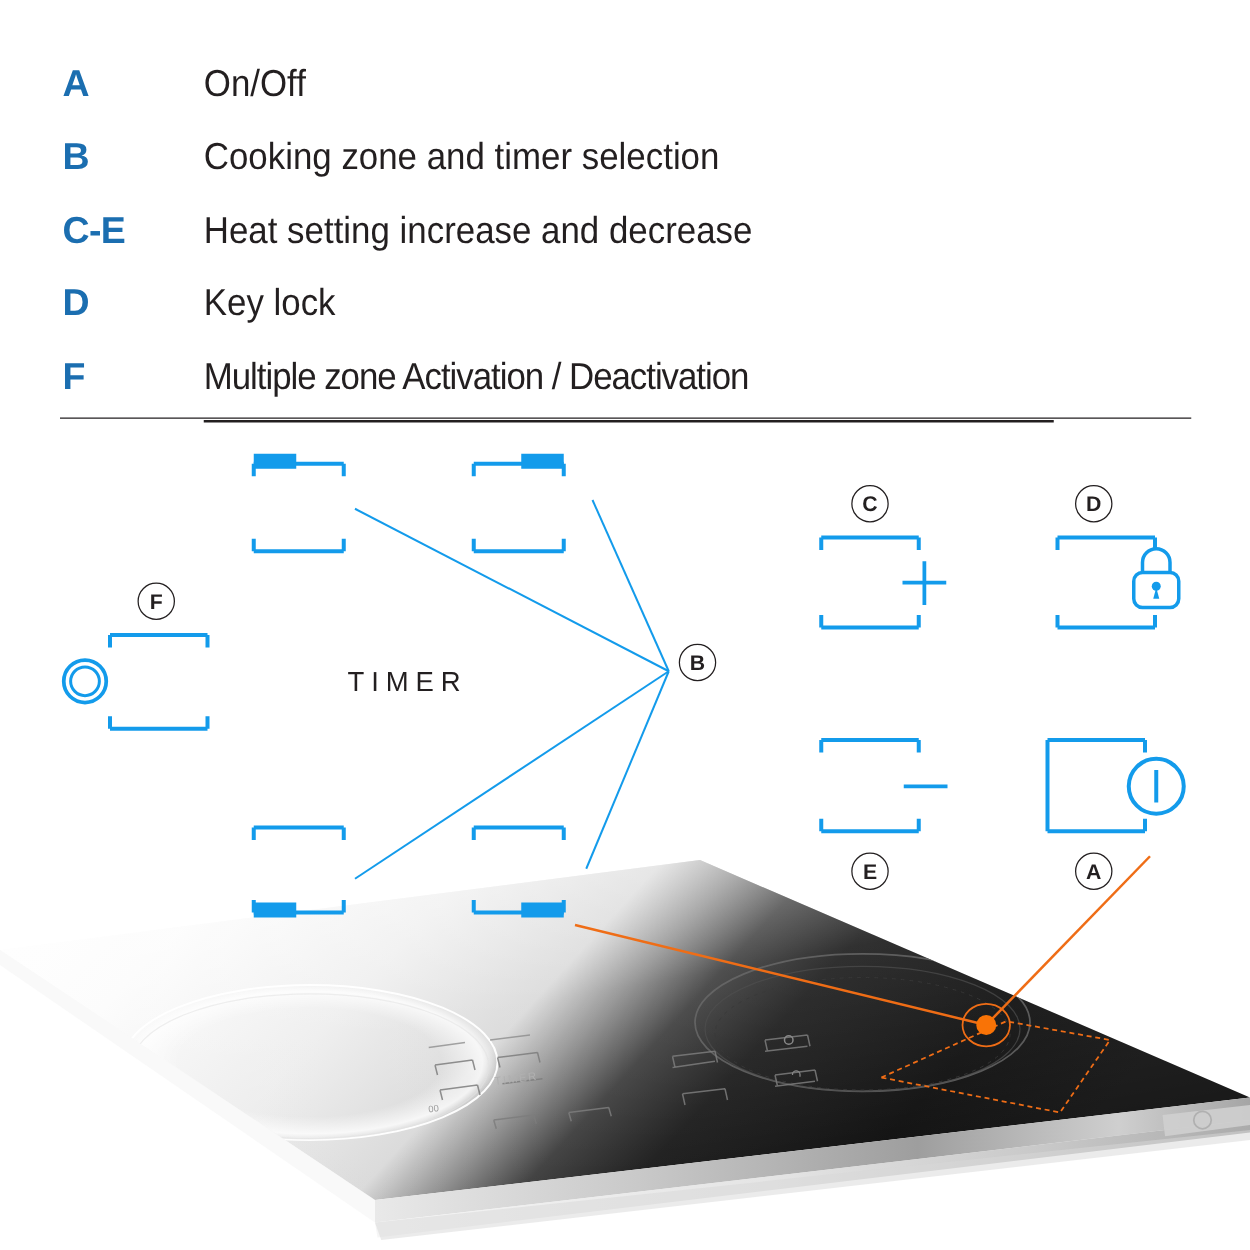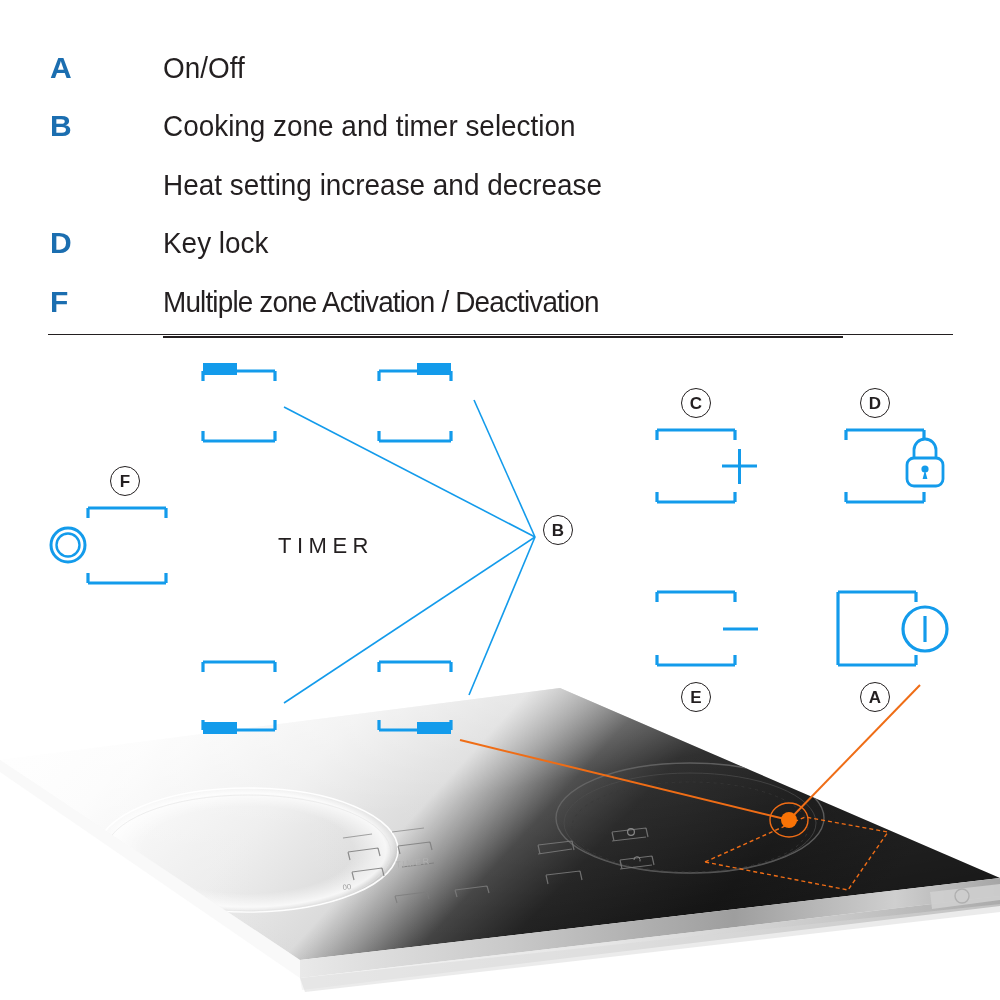--- a/index.html
+++ b/index.html
@@ -130,20 +130,21 @@
       <span class="legend-key">A</span>
       <span class="legend-desc">On/Off</span>
     </div>
 
     <div class="legend-row" style="top:106px;">
       <span class="legend-key">B</span>
       <span class="legend-desc">Cooking zone and timer selection</span>
     </div>
 
     <div class="legend-row" style="top:165px;">
+      <span class="legend-key">C-E</span>
       <span class="legend-desc">Heat setting increase and decrease</span>
     </div>
 
     <div class="legend-row" style="top:223px;">
       <span class="legend-key">D</span>
       <span class="legend-desc">Key lock</span>
     </div>
 
     <div class="legend-row" style="top:282px;">
       <span class="legend-key">F</span>

